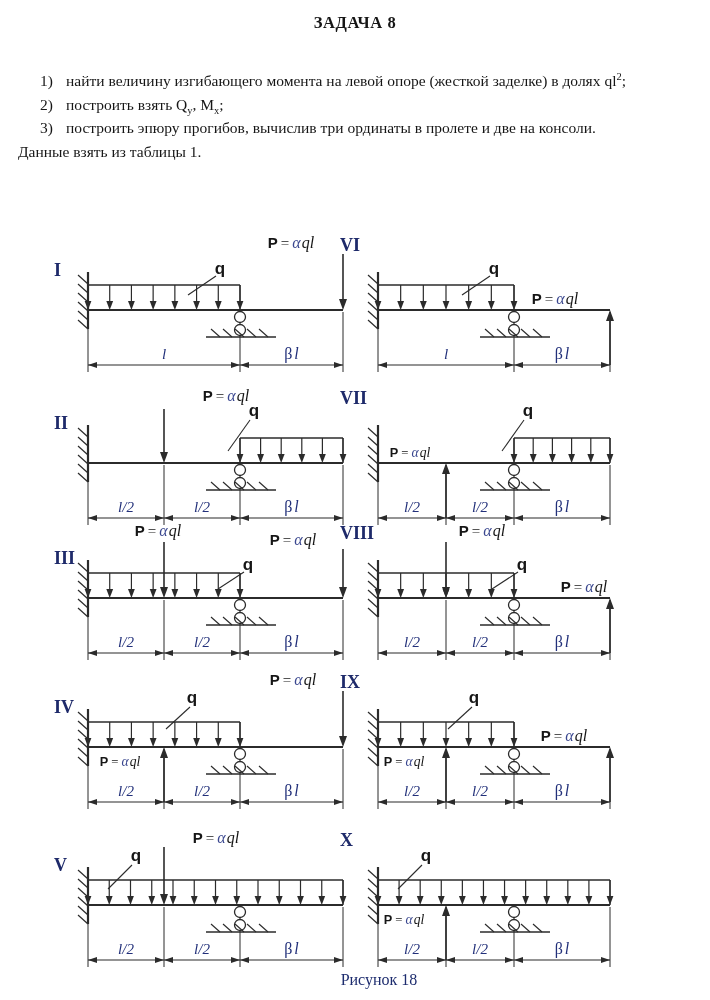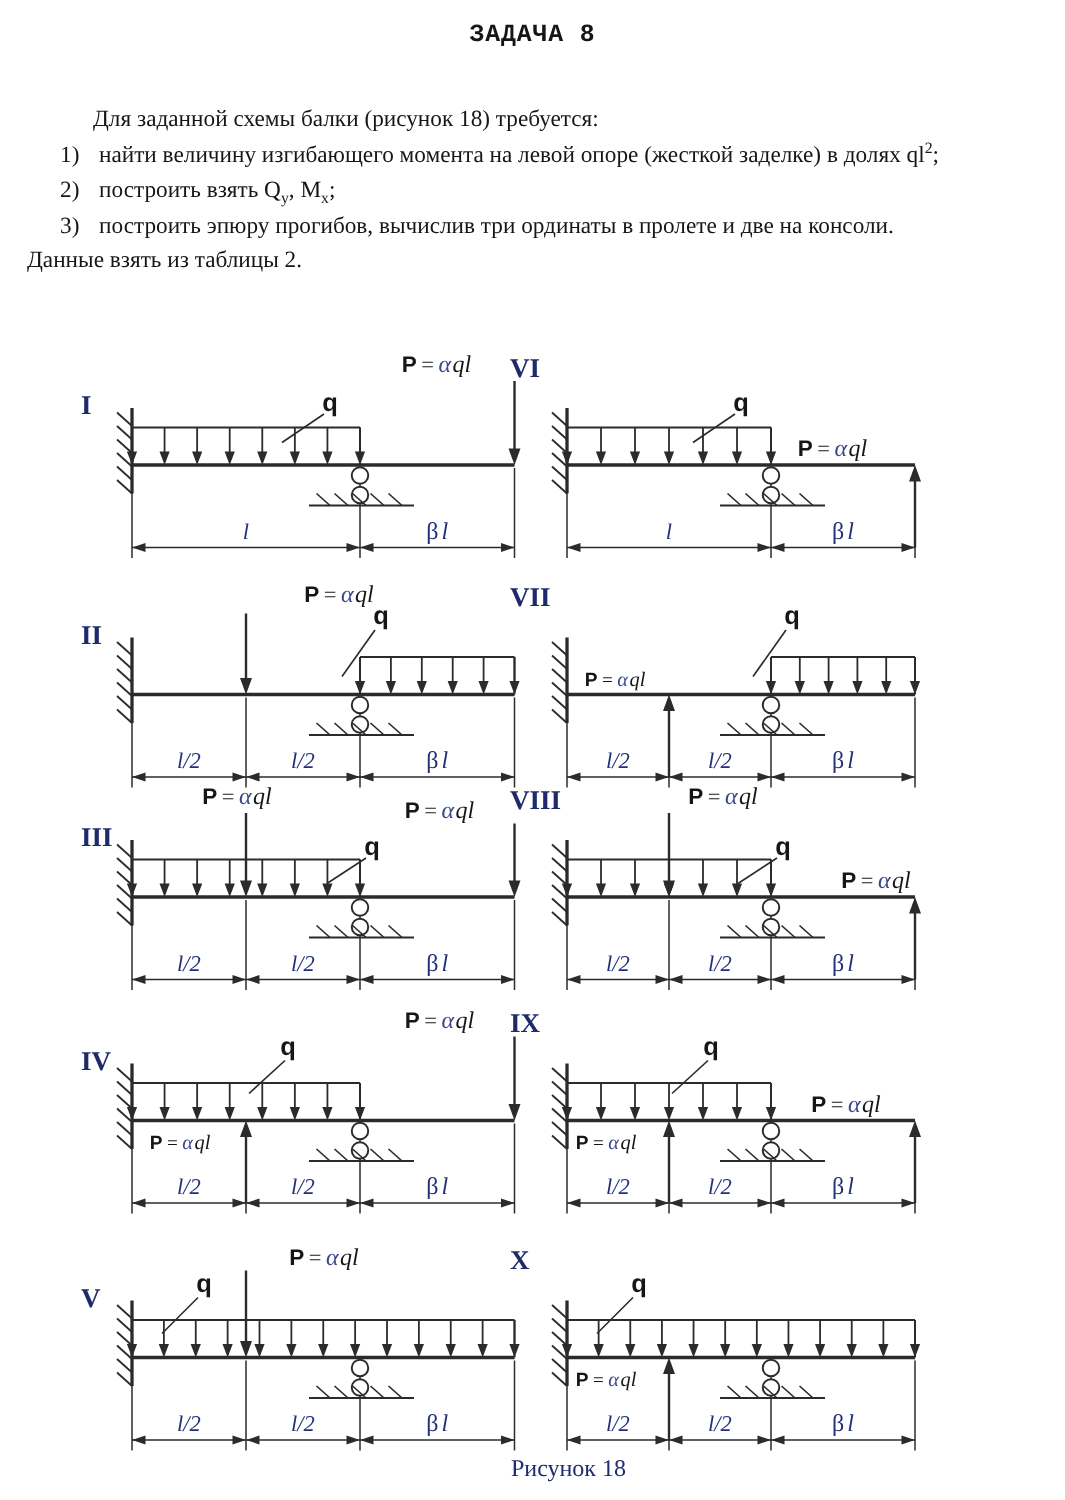--- a/index.html
+++ b/index.html
@@ -1,18 +1,18 @@
 <!DOCTYPE html>
 <html><head>
 <meta charset="utf-8">
 <style>
   html,body{margin:0;padding:0;background:#fff;}
   .page{position:relative;width:710px;height:1000px;background:#ffffff;overflow:hidden;
         font-family:"Liberation Serif",serif;color:#161616;}
-  .title{padding-top:13px;text-align:center;font-size:16.5px;font-weight:bold;letter-spacing:.6px;font-family:Liberation Mono, monospace;}
+  .title{padding-top:13px;text-align:center;font-size:16.5px;font-weight:bold;letter-spacing:.6px;}
   .body-text{margin:36px 16px 0 18px;font-size:15.5px;line-height:23.6px;text-align:justify;}
   .intro{margin:0;text-indent:44px;}
   .li{display:flex;}
   .li .num{flex:0 0 26px;margin-left:22px;}
   .li .itxt{flex:1;text-align:justify;}
   .note{margin:0;}
   sup{font-size:10.5px;line-height:0;}
   sub{font-size:10.5px;line-height:0;}
   .figure{position:absolute;left:0;top:0;width:710px;height:1000px;}
   .figure svg{position:absolute;overflow:visible;}
@@ -20,38 +20,37 @@
            font-size:16px;color:#1d2c6e;}
 </style>
 </head>
 <body>
 
 <div class="page">
 
   <div class="title">ЗАДАЧА 8</div>
 
   <div class="body-text">
-    <p class="intro">Для заданной схемы балки (рисунок 18) требуется:</p>
 
     <div class="li">
       <span class="num">1)</span>
       <span class="itxt"><span>найти величину изгибающего момента на левой опоре (жесткой заделке) в долях ql</span><sup>2</sup><span>;</span></span>
     </div>
 
     <div class="li">
       <span class="num">2)</span>
       <span class="itxt"><span>построить взять Q</span><sub>y</sub><span>, M</span><sub>x</sub><span>;</span></span>
     </div>
 
     <div class="li">
       <span class="num">3)</span>
       <span class="itxt"><span>построить эпюру прогибов, вычислив три ординаты в пролете и две на консоли.</span></span>
     </div>
 
-    <p class="note">Данные взять из таблицы 2.</p>
+    <p class="note">Данные взять из таблицы 1.</p>
   </div>
 
   <div class="figure">
       <svg width="310" height="148" viewBox="0 0 310 148" style="left:48px;top:230px;">
         <g>
           <line x1="40" y1="55" x2="192" y2="55" stroke="#2b2b2b" stroke-width="1.3"></line>
           <line x1="40" y1="55" x2="40" y2="80" stroke="#2b2b2b" stroke-width="1.3"></line>
           <line x1="192" y1="55" x2="192" y2="80" stroke="#2b2b2b" stroke-width="1.3"></line>
           <line x1="40" y1="55" x2="40" y2="72" stroke="#2b2b2b" stroke-width="1.2"></line>
           <polygon points="36.6,71 43.4,71 40,80" fill="#2b2b2b"></polygon>

